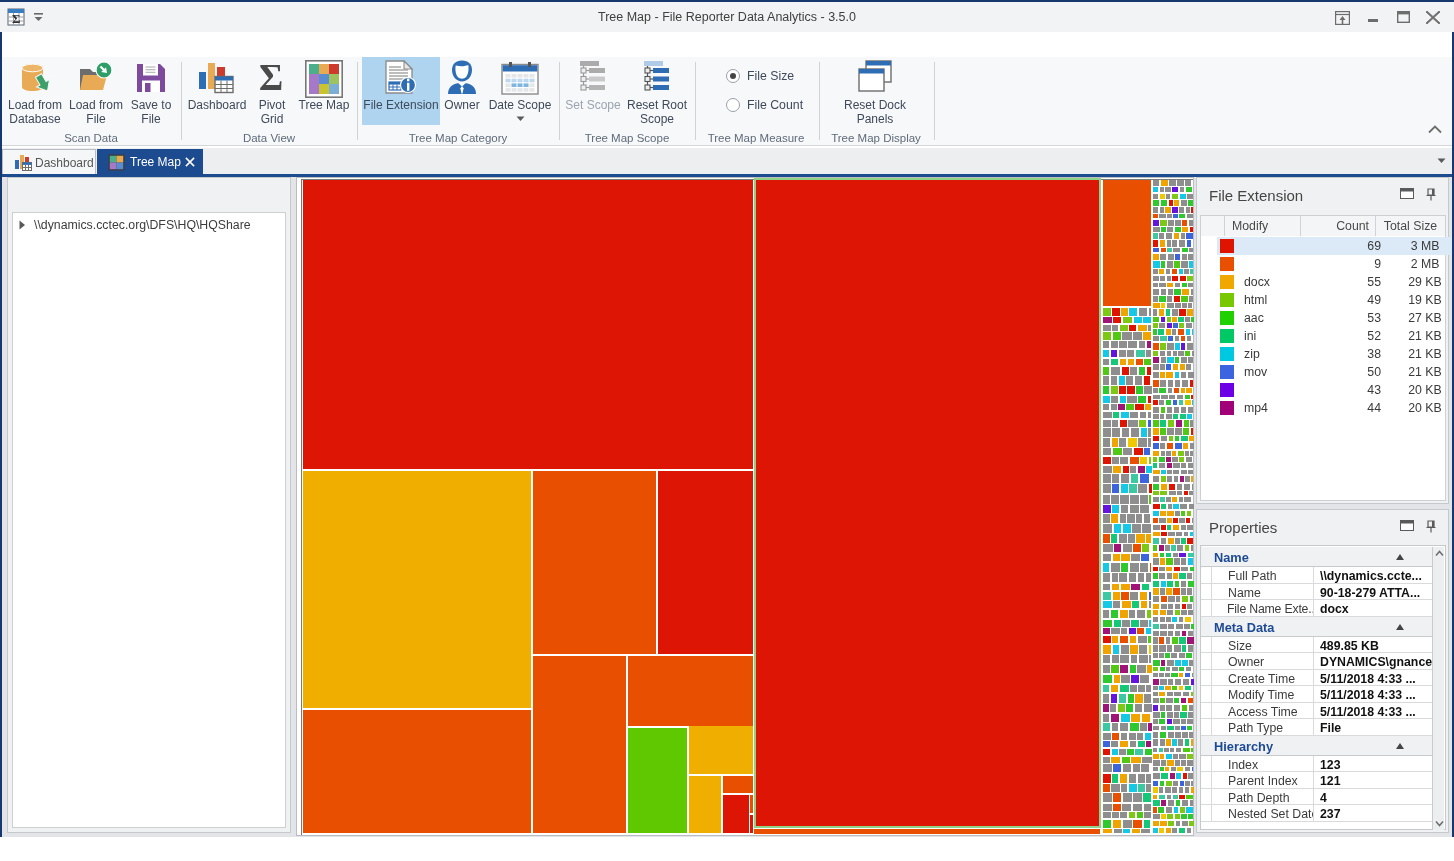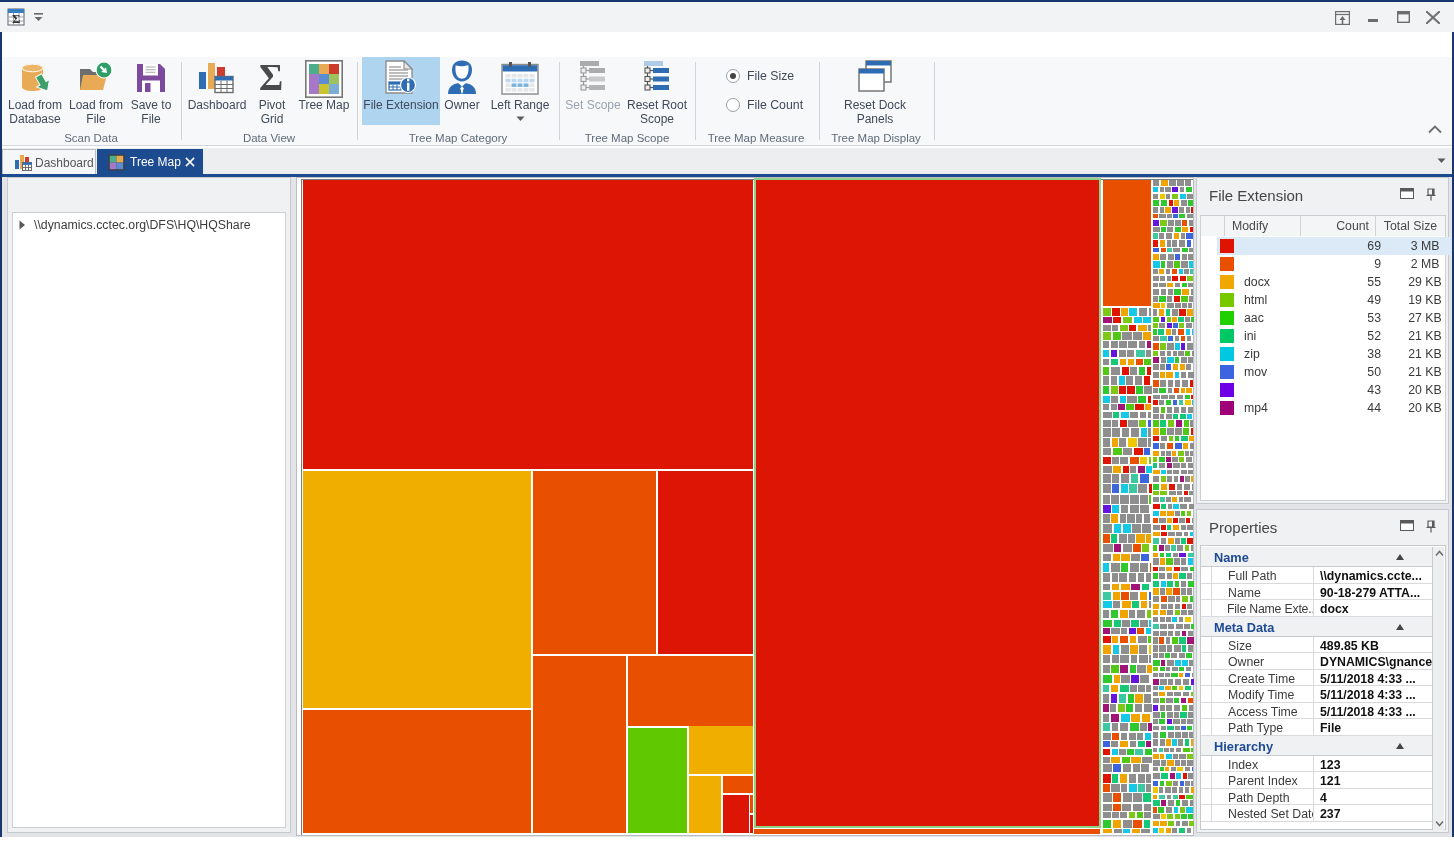--- a/index.html
+++ b/index.html
@@ -71,20 +71,21 @@
 
 #statusbar { position:absolute; left:0; top:837px; width:1454px; height:24px; background:#1e4583; color:#fff; font-size:12.5px; }
 
 .pinicon, .resticon { position:absolute; top:10px; }
 </style>
 </head>
 <body>
 <div id="app">
 
 <div id="titlebar">
+  <div id="title">Tree Map - File Reporter Data Analytics - 3.5.0</div>
   <svg class="abs" style="left:7px;top:6px" width="18" height="18" viewBox="0 0 18 18">
     <rect x="1" y="1" width="16" height="16" fill="#fff" stroke="#5a6470"></rect>
     <rect x="1" y="1" width="16" height="4" fill="#3a7ec2"></rect>
     <line x1="1" y1="9" x2="17" y2="9" stroke="#9aa0a8"></line>
         <line x1="1" y1="13" x2="17" y2="13" stroke="#9aa0a8"></line>
     <line x1="6.5" y1="5" x2="6.5" y2="17" stroke="#9aa0a8"></line>
         <line x1="12" y1="5" x2="12" y2="17" stroke="#9aa0a8"></line>
     <text x="5" y="14.5" font-size="13" font-weight="bold" fill="#333" font-family="Liberation Serif">Σ</text>
   </svg>
   <svg class="abs" style="left:33px;top:11px" width="12" height="9" viewBox="0 0 12 9">
@@ -233,21 +234,21 @@
           <rect x="16.5" y="17.7" width="5" height="3.6"></rect>
           <rect x="22.5" y="17.7" width="5" height="3.6"></rect>
           <rect x="28.5" y="17.7" width="5" height="3.6"></rect>
 </g>
 <g fill="#7fb6e0">
           <rect x="10.5" y="22.4" width="5" height="3.6"></rect>
           <rect x="16.5" y="22.4" width="5" height="3.6"></rect>
           <rect x="22.5" y="22.4" width="5" height="3.6"></rect>
         </g>
 </svg>
-<div class="rbtxt" style="left:485px;width:70px">Left Range</div>
+<div class="rbtxt" style="left:485px;width:70px">Date Scope</div>
 <svg class="abs" style="left:516px;top:59px" width="9" height="6" viewBox="0 0 9 6">
         <path d="M0.5 0.5 L8.5 0.5 L4.5 5 Z" fill="#5a5a5a"></path>
       </svg>
 <svg class="abs" style="left:578px;top:4px" width="30" height="32" viewBox="0 0 30 32">
 <rect x="2" y="0" width="19" height="5" fill="#ababab"></rect>
 <path d="M5.5 5 L5.5 27" stroke="#9a9a9a" stroke-width="1.2" fill="none"></path>
 <g stroke="#9a9a9a" stroke-width="1.2">
           <line x1="5.5" y1="9.5" x2="11" y2="9.5"></line>
           <line x1="5.5" y1="18" x2="11" y2="18"></line>
           <line x1="5.5" y1="26.5" x2="11" y2="26.5"></line>

